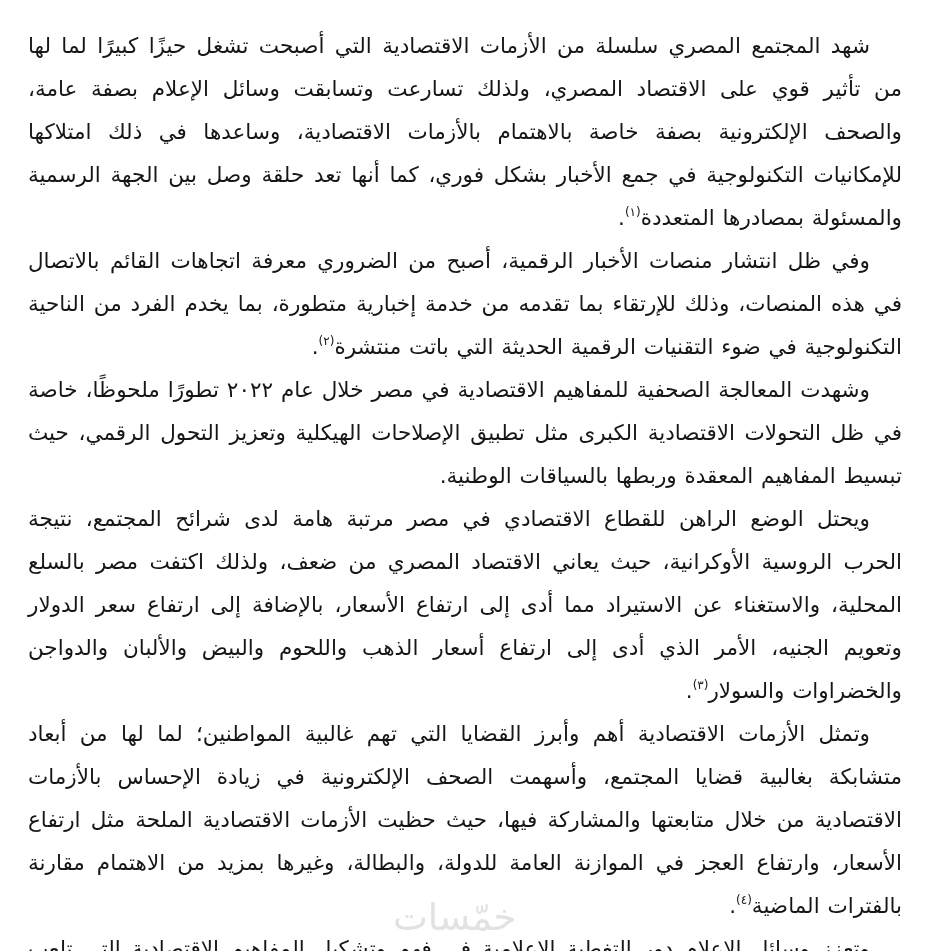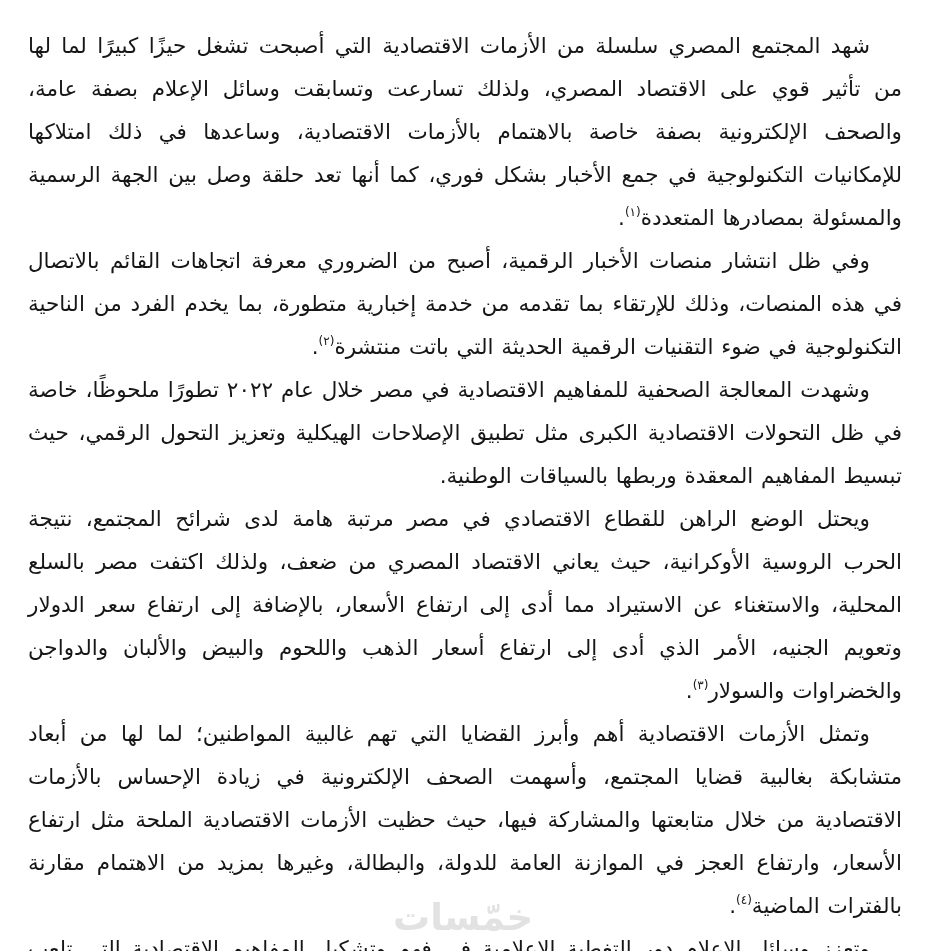--- a/index.html
+++ b/index.html
@@ -32,21 +32,21 @@
     line-height: 0;
     vertical-align: 9px;
     letter-spacing: 0;
   }
   .watermark {
     position: absolute;
     left: 393px;
     top: 896px;
     direction: rtl;
     font-family: "DejaVu Sans", sans-serif;
-    font-weight: bold;
+    font-weight: normal;
     font-size: 37px;
     letter-spacing: 1px;
     user-select: none;
     pointer-events: none;
   }
 </style>
 </head>
 <body>
 
 <div class="page" style="background: rgb(255, 255, 255); color: rgb(22, 22, 22);">

